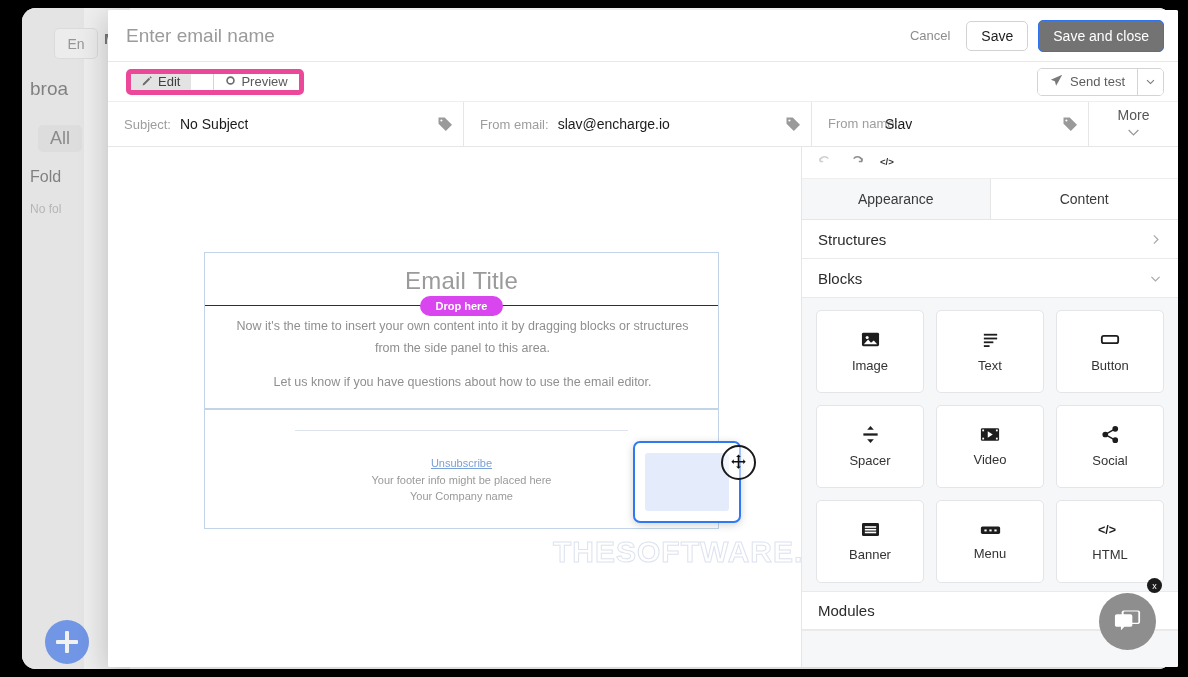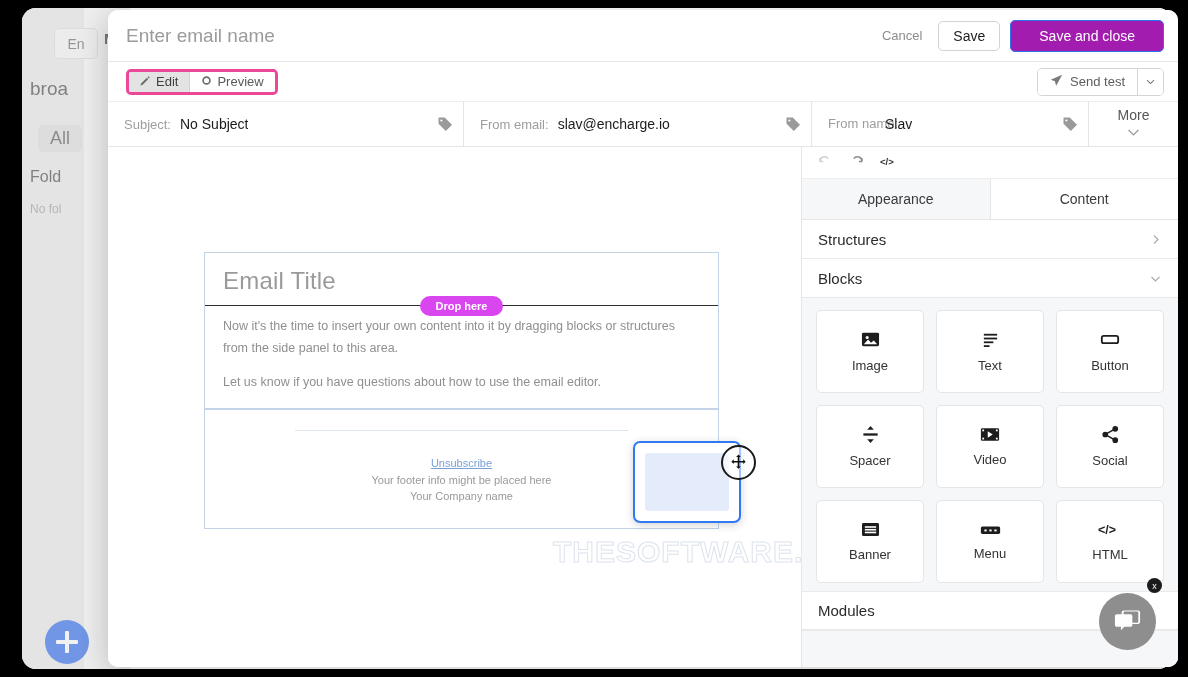--- a/index.html
+++ b/index.html
@@ -122,21 +122,21 @@
     left: 0; top: 0; right: 0; bottom: 0;
     background: rgba(255,255,255,0.38);
   }
 
   
   .modal {
     position: absolute;
     left: 108px; top: 10px;
     width: 1070px; height: 657px;
     background: #ffffff;
-    border-radius: 10px;
+    border-radius: 2px;
     box-shadow: 0 6px 30px rgba(0,0,0,0.22);
     overflow: hidden;
     display: flex; flex-direction: column;
   }
 
   
   .title-bar {
     height: 52px;
     flex: 0 0 52px;
     display: flex; align-items: center;
@@ -165,44 +165,45 @@
     background: #fff;
     border: 1px solid #d2d2d2;
     border-radius: 5px;
     color: #1d1d1d; font-size: 14px;
     font-family: "Liberation Sans", sans-serif;
     padding: 6px 14px;
     margin-left: 4px;
     cursor: pointer;
   }
   .btn-save-close {
-    background: #a21caf;
+    background: #737373;
     border: 1px solid #2d72f0;
     border-radius: 5px;
     color: #fff; font-size: 14px;
     font-family: "Liberation Sans", sans-serif;
-    padding: 7px 28px;
+    padding: 7px 14px;
     margin-left: 10px;
     cursor: pointer;
   }
 
   
   .toolbar {
     height: 40px; flex: 0 0 40px;
     display: flex; align-items: center;
     padding: 0 14px 0 18px;
     border-bottom: 1px solid #eee;
     background: #fff;
   }
   .seg-group {
     display: inline-flex;
-    border: 3px solid #ec4899;
+    border: 5px solid #ec4899;
     border-radius: 5px;
     overflow: hidden;
     height: 26px;
+    gap: 22px;
   }
   .seg-btn {
     display: flex; align-items: center; gap: 5px;
     padding: 0 11px;
     font-size: 13px;
     color: #5a5a5a;
     background: #fff;
     border: none;
     font-family: "Liberation Sans", sans-serif;
     cursor: pointer;
@@ -286,20 +287,21 @@
   }
   .email-doc {
     position: absolute;
     left: 96px; top: 105px;
     width: 515px;
   }
   .blk {
     border: 1px solid #c3d4e8;
     background: #fff;
     position: relative;
+    text-align: center;
   }
   .blk-main { padding: 14px 0 10px 0; }
   .email-title {
     font-size: 24px;
     color: #9a9a9a;
     padding: 0 18px 10px 18px;
     letter-spacing: 0.2px;
   }
   .title-rule {
     border-top: 1px solid #2f2f2f;

